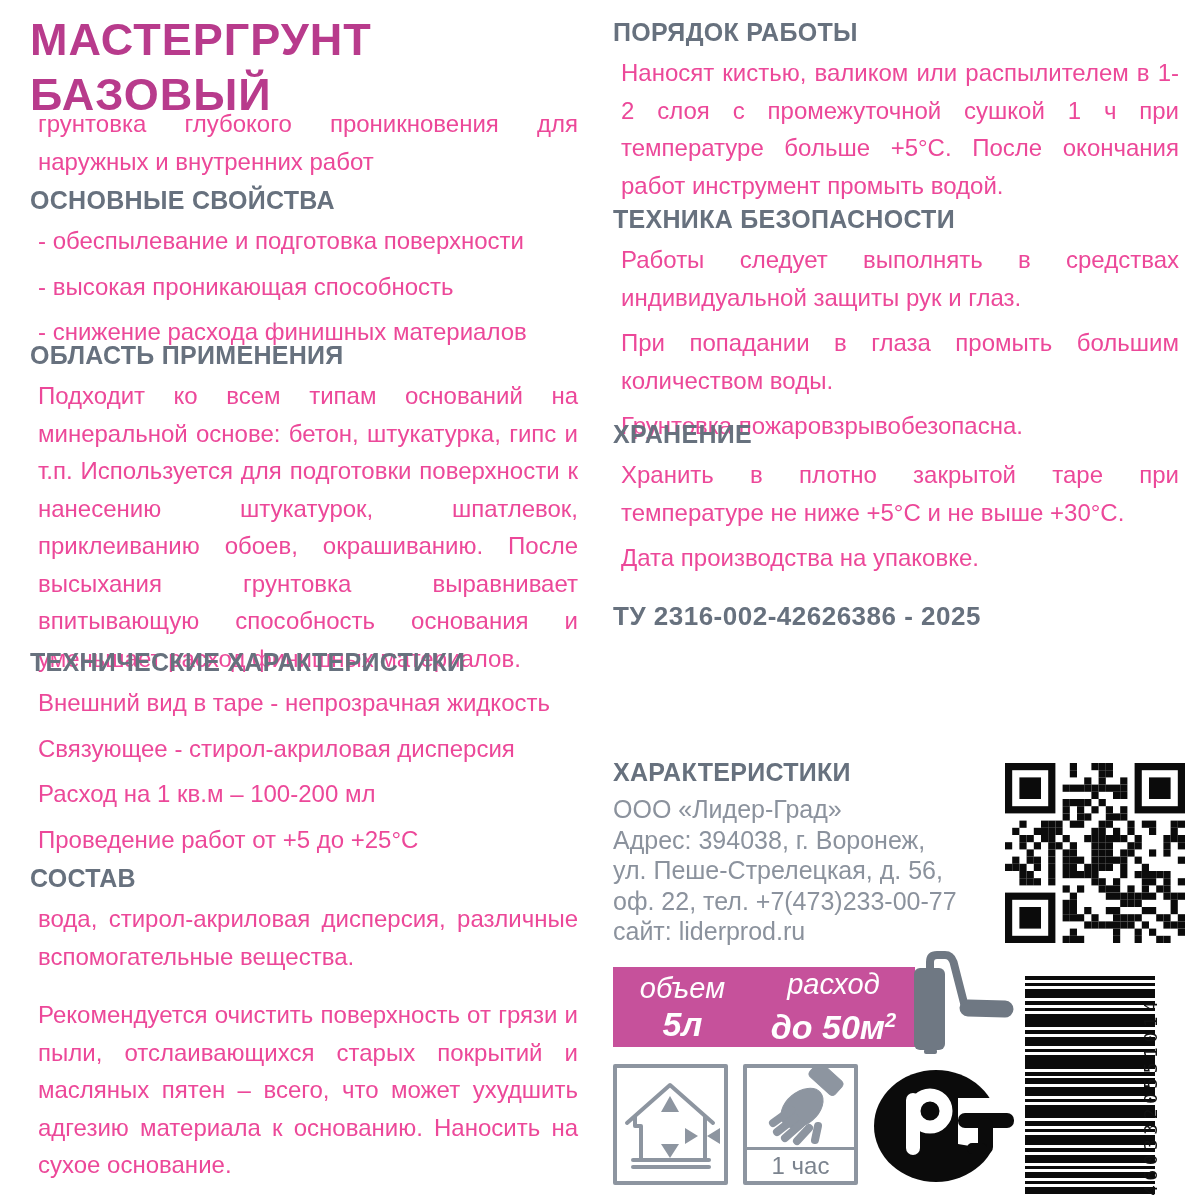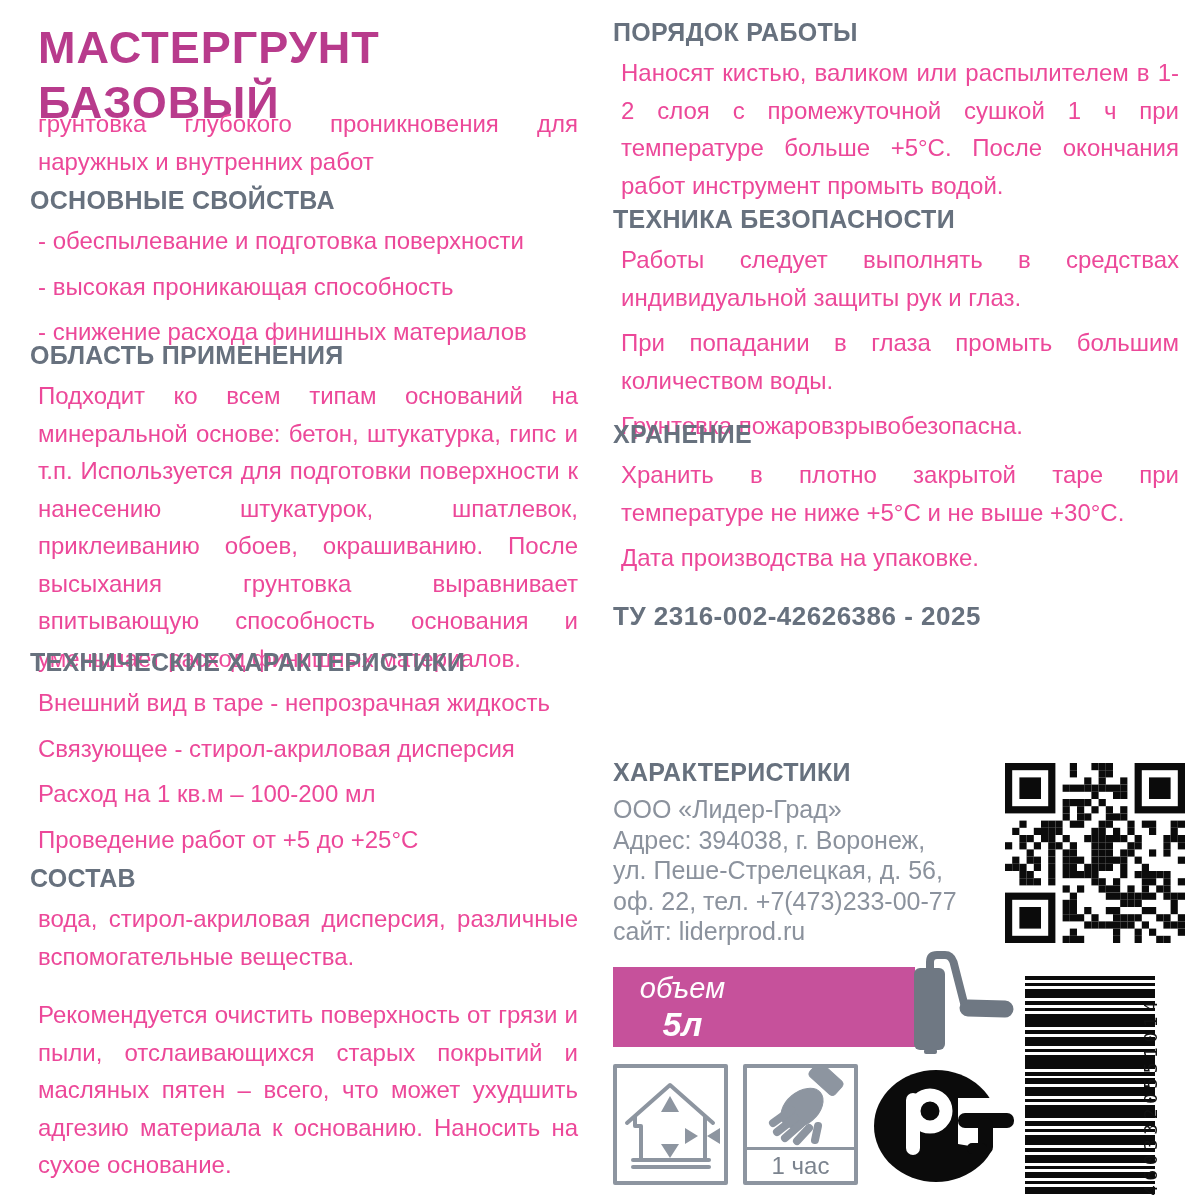--- a/index.html
+++ b/index.html
@@ -5,21 +5,21 @@
   html,body{margin:0;padding:0;}
   body{
     width:1200px;height:1200px;position:relative;background:#fff;overflow:hidden;
     font-family:"Liberation Sans","DejaVu Sans",sans-serif;
     -webkit-font-smoothing:antialiased;
   }
   .lcol{position:absolute;left:30px;top:0;width:556px;height:1200px;}
   .rcol{position:absolute;left:613px;top:0;width:574px;height:1200px;}
   .sec{position:absolute;left:0;right:0;}
 
-  .title{font-size:45px;line-height:55px;font-weight:bold;color:#b83b8c;letter-spacing:1px;margin:8px;}
+  .title{font-size:45px;line-height:55px;font-weight:bold;color:#b83b8c;letter-spacing:1px;margin:0;}
   .h{font-size:25px;line-height:28px;font-weight:bold;color:#67717e;letter-spacing:.3px;margin:0 0 8px 0;}
   .b{font-size:24px;line-height:37.5px;color:#ec4899;margin:8px;}
   .just{text-align:justify;}
   .tu{font-size:26px;font-weight:bold;color:#67717e;letter-spacing:.5px;margin:0;}
   .prod-line{font-size:25px;line-height:30.5px;color:#8b929d;}
 
   
   .l-title{top:12px;}
   .l-sub{top:97px;}
   .l-props{top:186px;}
@@ -386,20 +386,24 @@
           <rect x="7" y="133" width="35" height="35" fill="#fff"></rect>
           <rect x="14" y="140" width="21" height="21" fill="#0b0b0b"></rect>
         </svg>
     </div>
 
     <div class="banner">
       <div class="cell c1">
         <div class="lab">объем</div>
         <div class="val">5л</div>
       </div>
+      <div class="cell c2">
+        <div class="lab">расход</div>
+        <div class="val"><span>до 50м</span><sup>2</sup></div>
+      </div>
     </div>
 
     <svg class="roller" viewBox="0 0 120 115">
       <path d="M25 26 V17 Q25 10 32 10 H40 Q46 10 48.5 17 L59 58" fill="none" stroke="#6f7883" stroke-width="8" stroke-linecap="round" stroke-linejoin="round"></path>
       <line x1="63" y1="63" x2="100" y2="64" stroke="#6f7883" stroke-width="17" stroke-linecap="round"></line>
       <rect x="9" y="23" width="31" height="82" rx="6" fill="#6f7883"></rect>
       <rect x="19" y="104" width="13" height="5" rx="2" fill="#6f7883"></rect>
     </svg>
 
     <div class="icon-box house">

